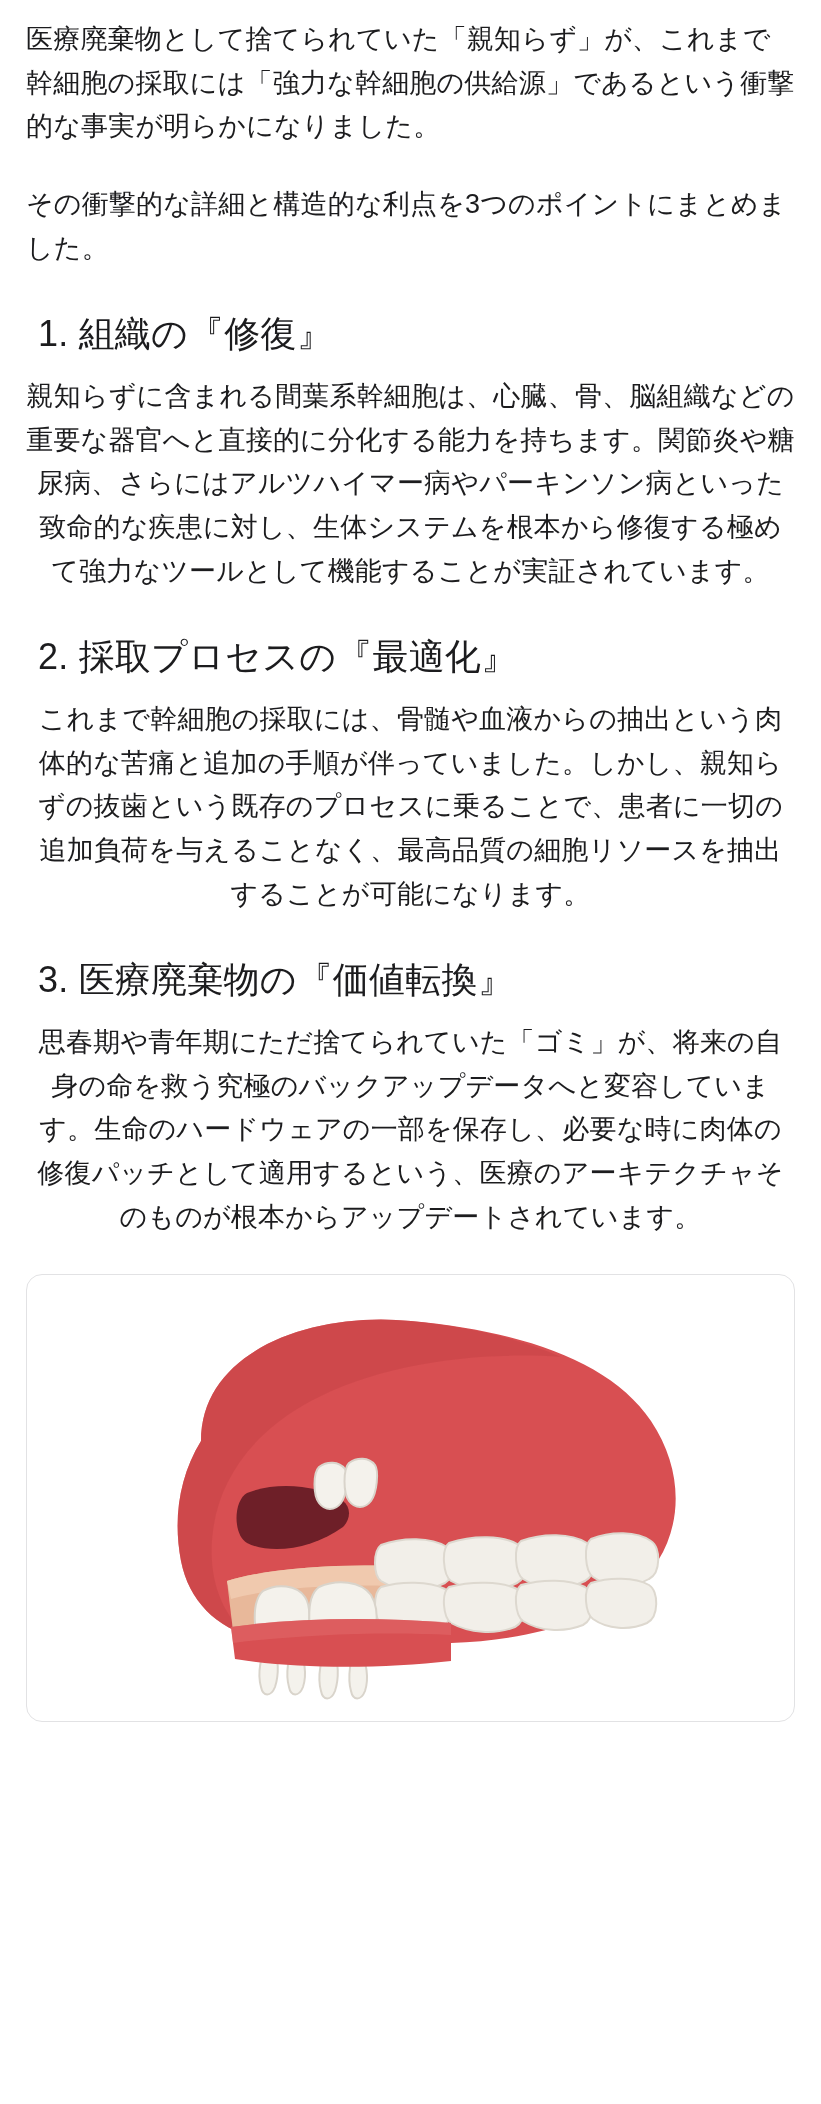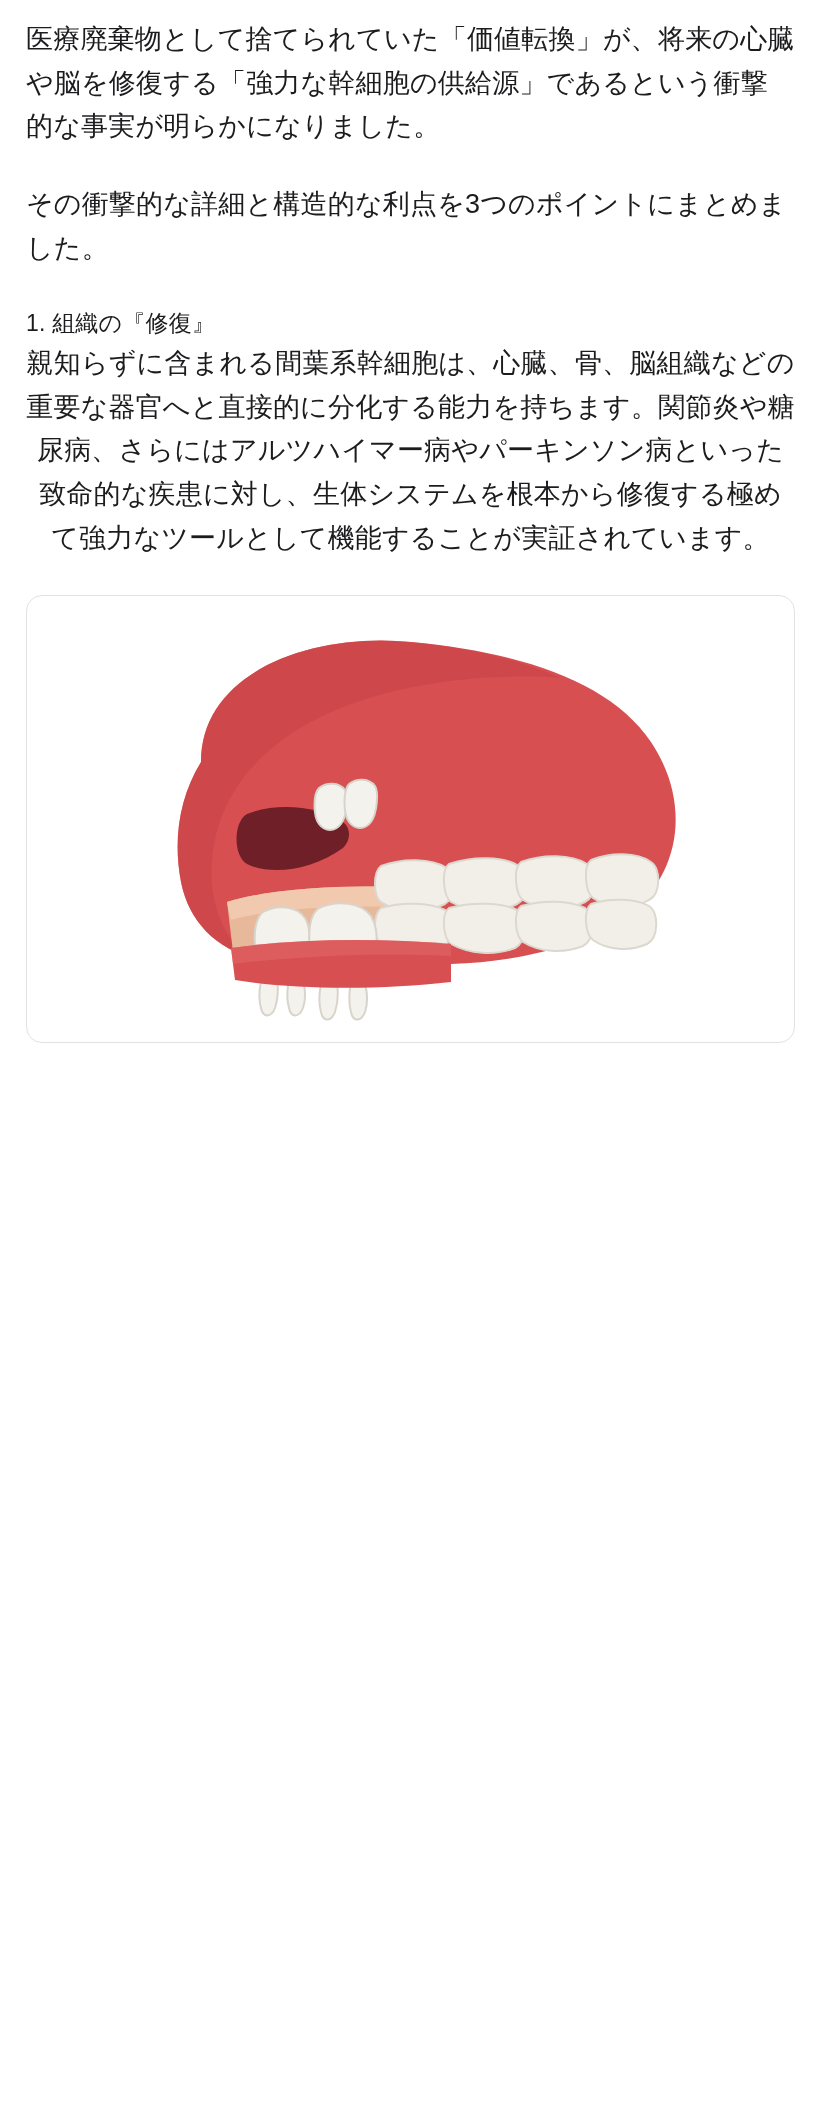--- a/index.html
+++ b/index.html
@@ -25,24 +25,24 @@
     margin: 0 0 34px 0;
     white-space: pre-wrap;
     word-break: break-all;
     color: #1c1c1e;
   }
   .para.tight {
     margin-bottom: 0;
     text-align: center;
   }
   .heading {
-    font-size: 23px;
+    font-size: 36px;
     line-height: 1.62;
     letter-spacing: 0.2px;
-    margin: 0;
+    margin: 12px;
     color: #1c1c1e;
   }
   .section {
     margin: 0 0 34px 0;
   }
   .figure {
     margin: 6px 0 0 0;
     border: 1px solid #e2e2e4;
     border-radius: 16px;
     background: #ffffff;
@@ -54,29 +54,37 @@
   .figure svg {
     display: block;
     margin: 0 auto;
   }
 </style>
 </head>
 <body>
 
 <div class="page">
 
-  <p class="para">医療廃棄物として捨てられていた「価値転換」が、将来の心臓や脳を修復する「強力な幹細胞の供給源」であるという衝撃的な事実が明らかになりました。</p>
+  <p class="para">医療廃棄物として捨てられていた「親知らず」が、これまで幹細胞の採取には「強力な幹細胞の供給源」であるという衝撃的な事実が明らかになりました。</p>
   <p class="para">その衝撃的な詳細と構造的な利点を3つのポイントにまとめました。</p>
 
   <div class="section">
     <p class="heading">1. 組織の『修復』</p>
     <p class="para tight">親知らずに含まれる間葉系幹細胞は、心臓、骨、脳組織などの重要な器官へと直接的に分化する能力を持ちます。関節炎や糖尿病、さらにはアルツハイマー病やパーキンソン病といった致命的な疾患に対し、生体システムを根本から修復する極めて強力なツールとして機能することが実証されています。</p>
   </div>
 
+  <div class="section">
+    <p class="heading">2. 採取プロセスの『最適化』</p>
+    <p class="para tight">これまで幹細胞の採取には、骨髄や血液からの抽出という肉体的な苦痛と追加の手順が伴っていました。しかし、親知らずの抜歯という既存のプロセスに乗ることで、患者に一切の追加負荷を与えることなく、最高品質の細胞リソースを抽出することが可能になります。</p>
+  </div>
 
+  <div class="section">
+    <p class="heading">3. 医療廃棄物の『価値転換』</p>
+    <p class="para tight">思春期や青年期にただ捨てられていた「ゴミ」が、将来の自身の命を救う究極のバックアップデータへと変容しています。生命のハードウェアの一部を保存し、必要な時に肉体の修復パッチとして適用するという、医療のアーキテクチャそのものが根本からアップデートされています。</p>
+  </div>
 
   <div class="figure">
     <svg width="720" height="420" viewBox="0 0 720 420" role="img" aria-label="jaw illustration">
 
       <path d="M150 150 C150 60 260 20 360 30 C470 40 560 70 600 130
                C640 190 630 260 580 300 C540 332 470 350 400 352
                L240 352 C180 350 140 320 130 270 C122 228 128 186 150 150 Z" fill="#d84f52"></path>
 
       <path d="M150 150 C150 60 260 20 360 30 C420 36 470 48 510 66
                C430 60 330 72 260 110 C200 142 168 190 162 240

